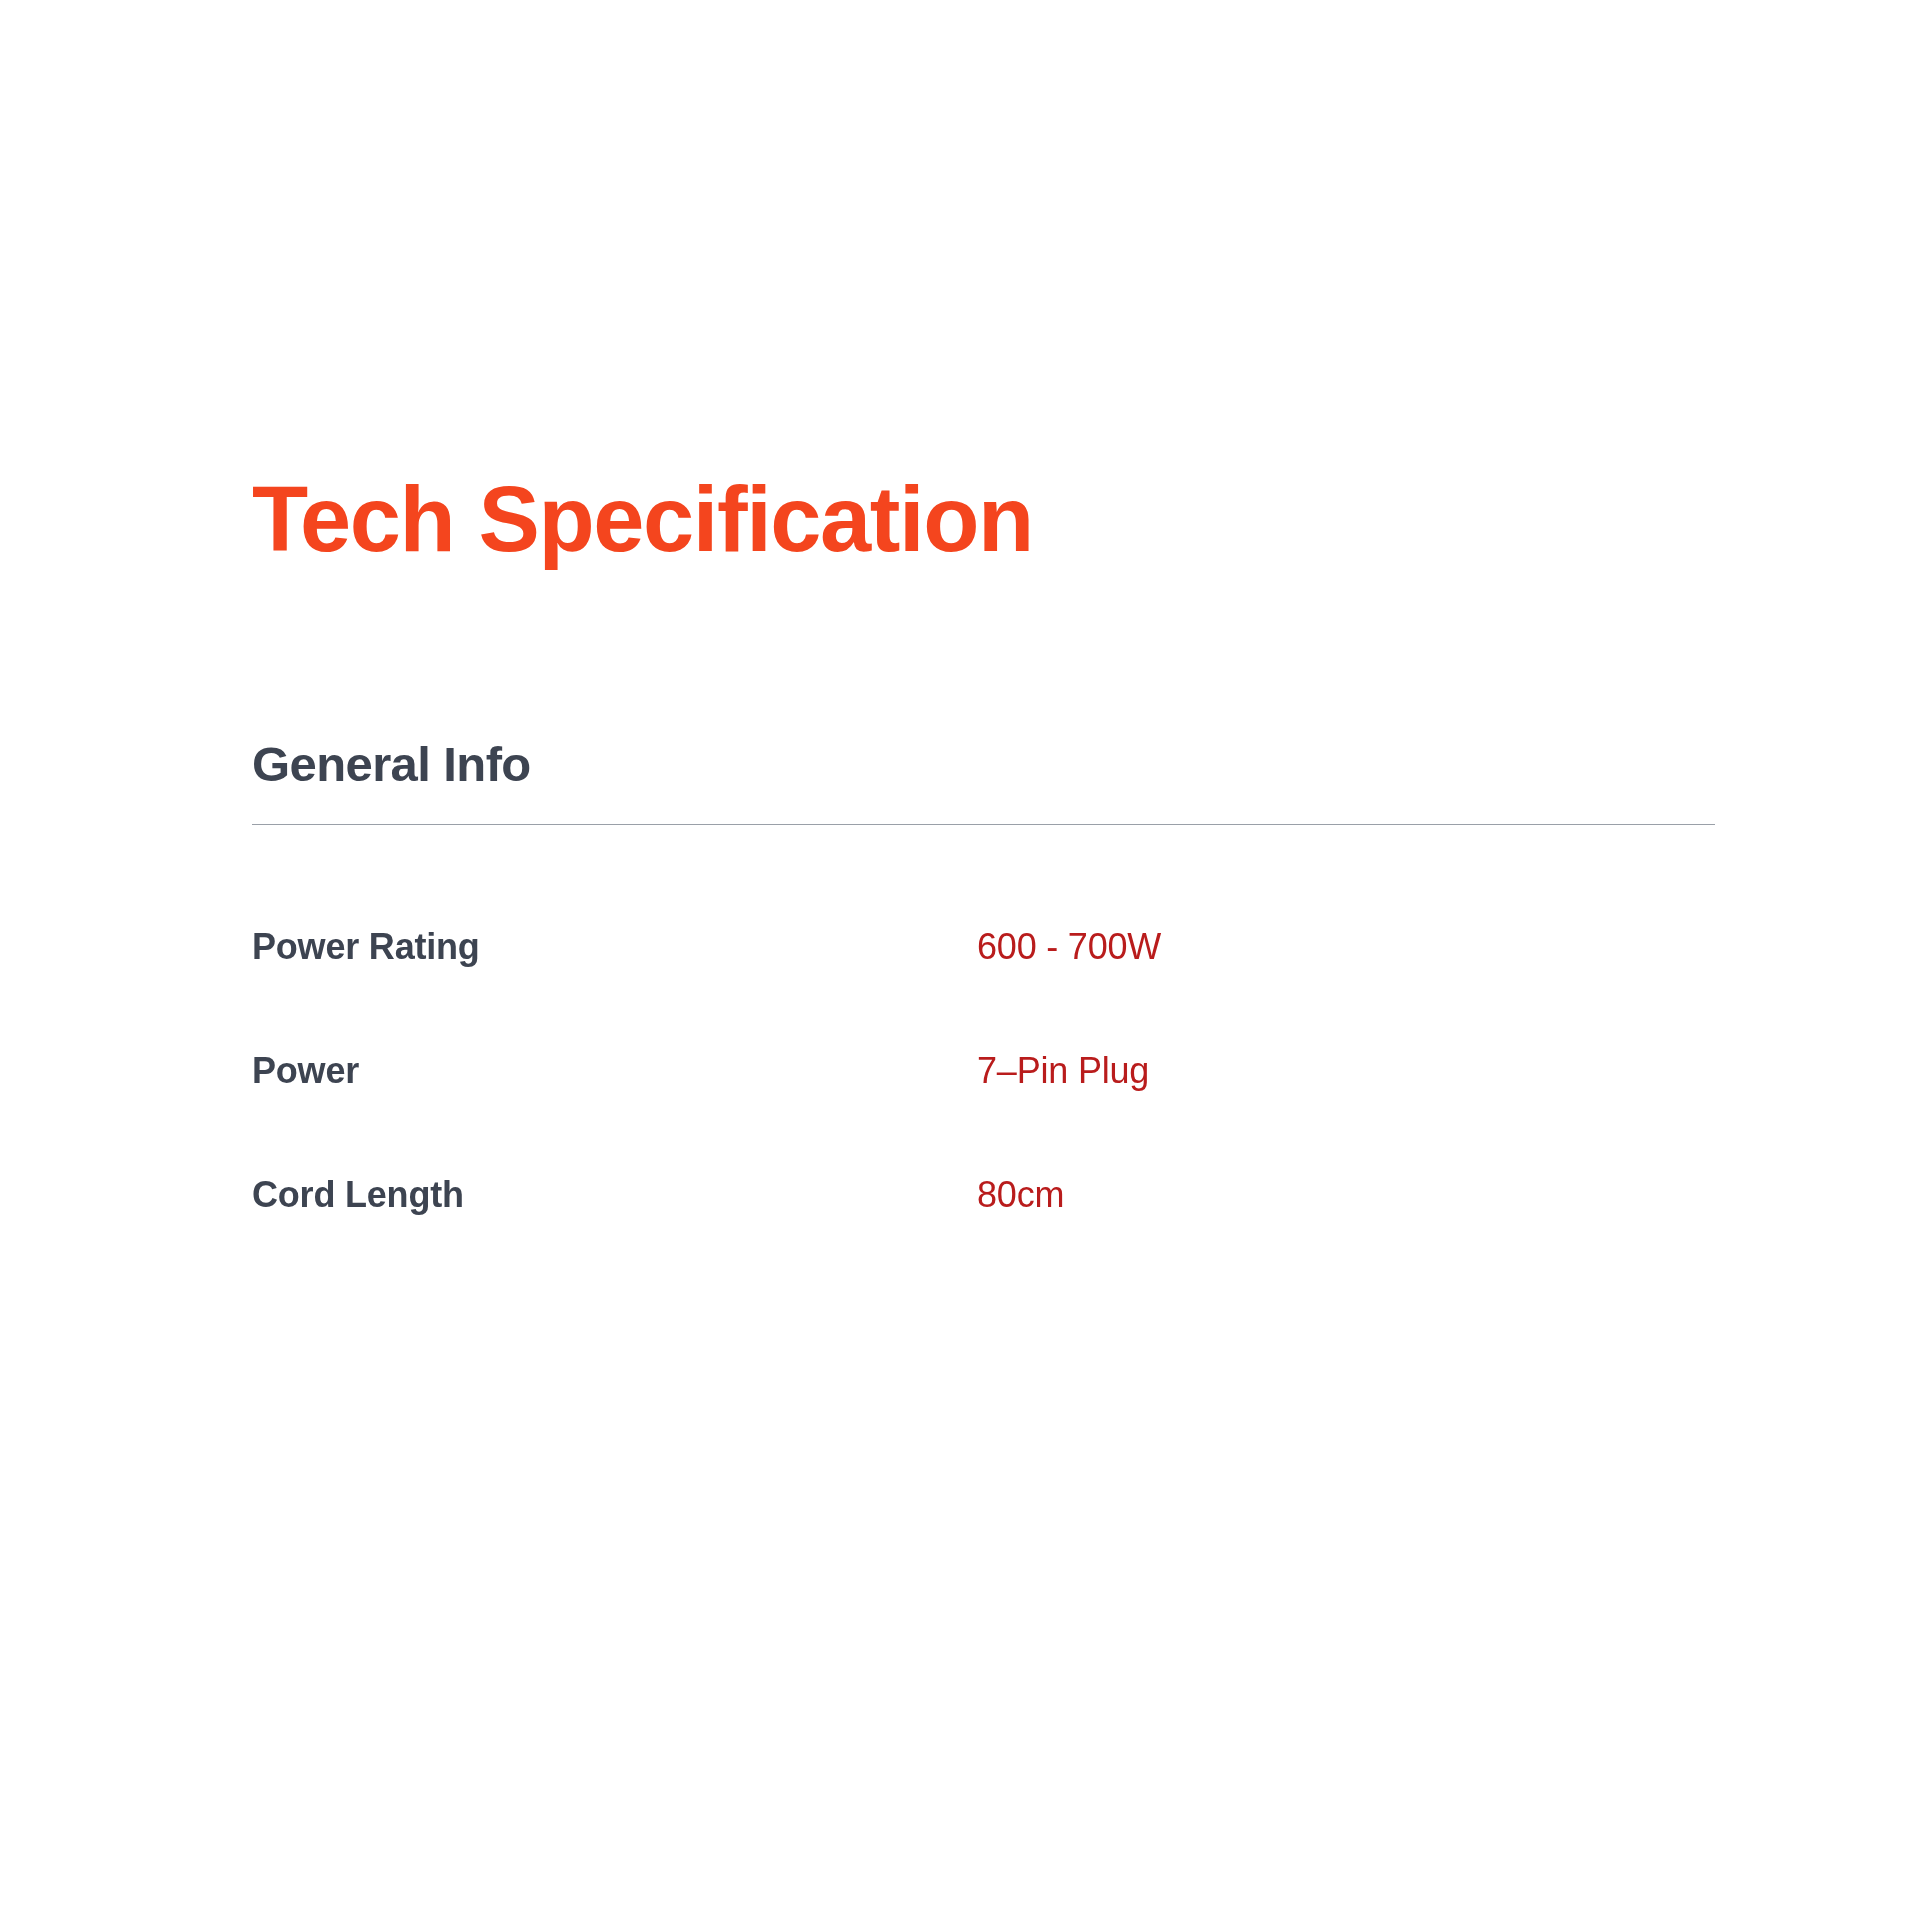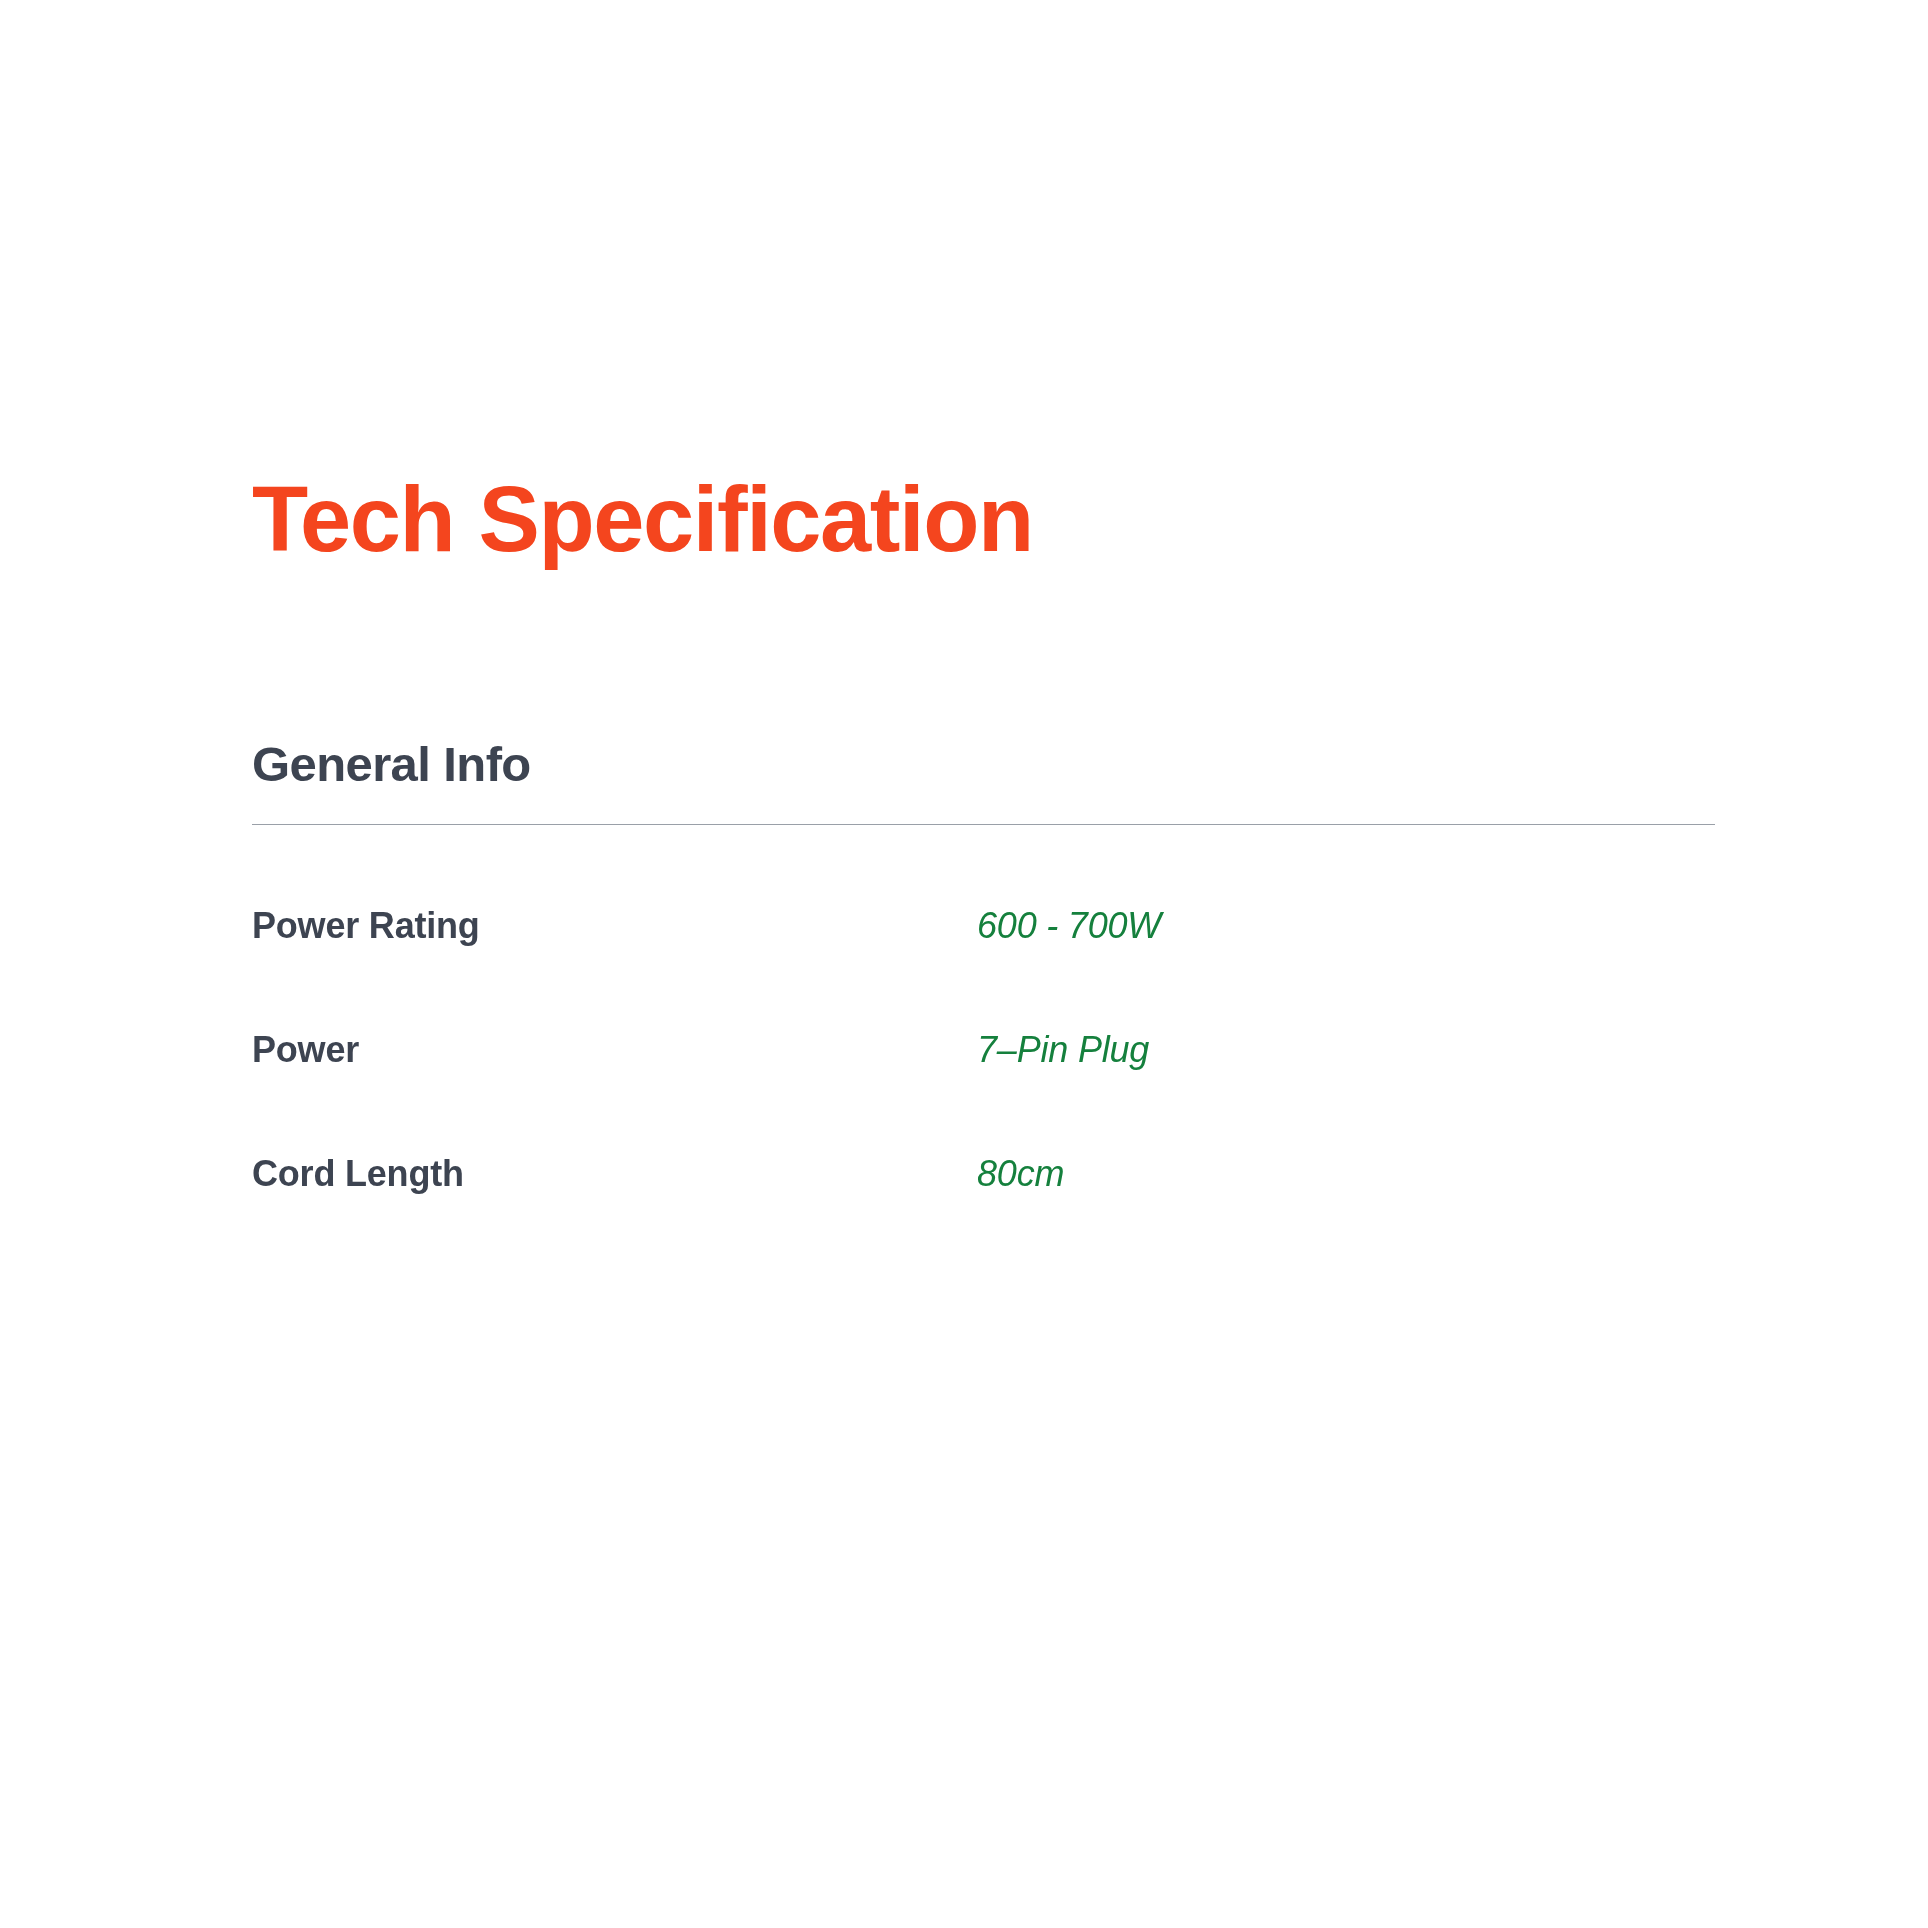--- a/index.html
+++ b/index.html
@@ -41,44 +41,43 @@
     color: #3d4451;
     letter-spacing: -0.6px;
   }
   .divider {
     margin-top: 32px;
     width: 1463px;
     height: 0.9px;
     background: #9aa0a8;
   }
   .spec-table {
-    margin-top: 81px;
+    margin-top: 102px;
     width: 1463px;
     border-collapse: collapse;
   }
   .spec-table tr {
     height: 124px;
   }
   .spec-table td {
     vertical-align: top;
     padding: 0;
   }
   .spec-label {
     width: 725px;
     font-size: 36px;
     font-weight: 700;
     color: #3d4451;
     letter-spacing: -0.2px;
   }
   .spec-value {
     font-size: 36px;
     font-weight: 400;
-    color: #15803d;
+    color: #b91c1c;
     letter-spacing: -0.2px;
-    font-style: italic;
   }
 </style>
 </head>
 <body>
 
 <div class="page">
   <div class="content">
 
     <h1 class="page-title">Tech Specification</h1>
 

